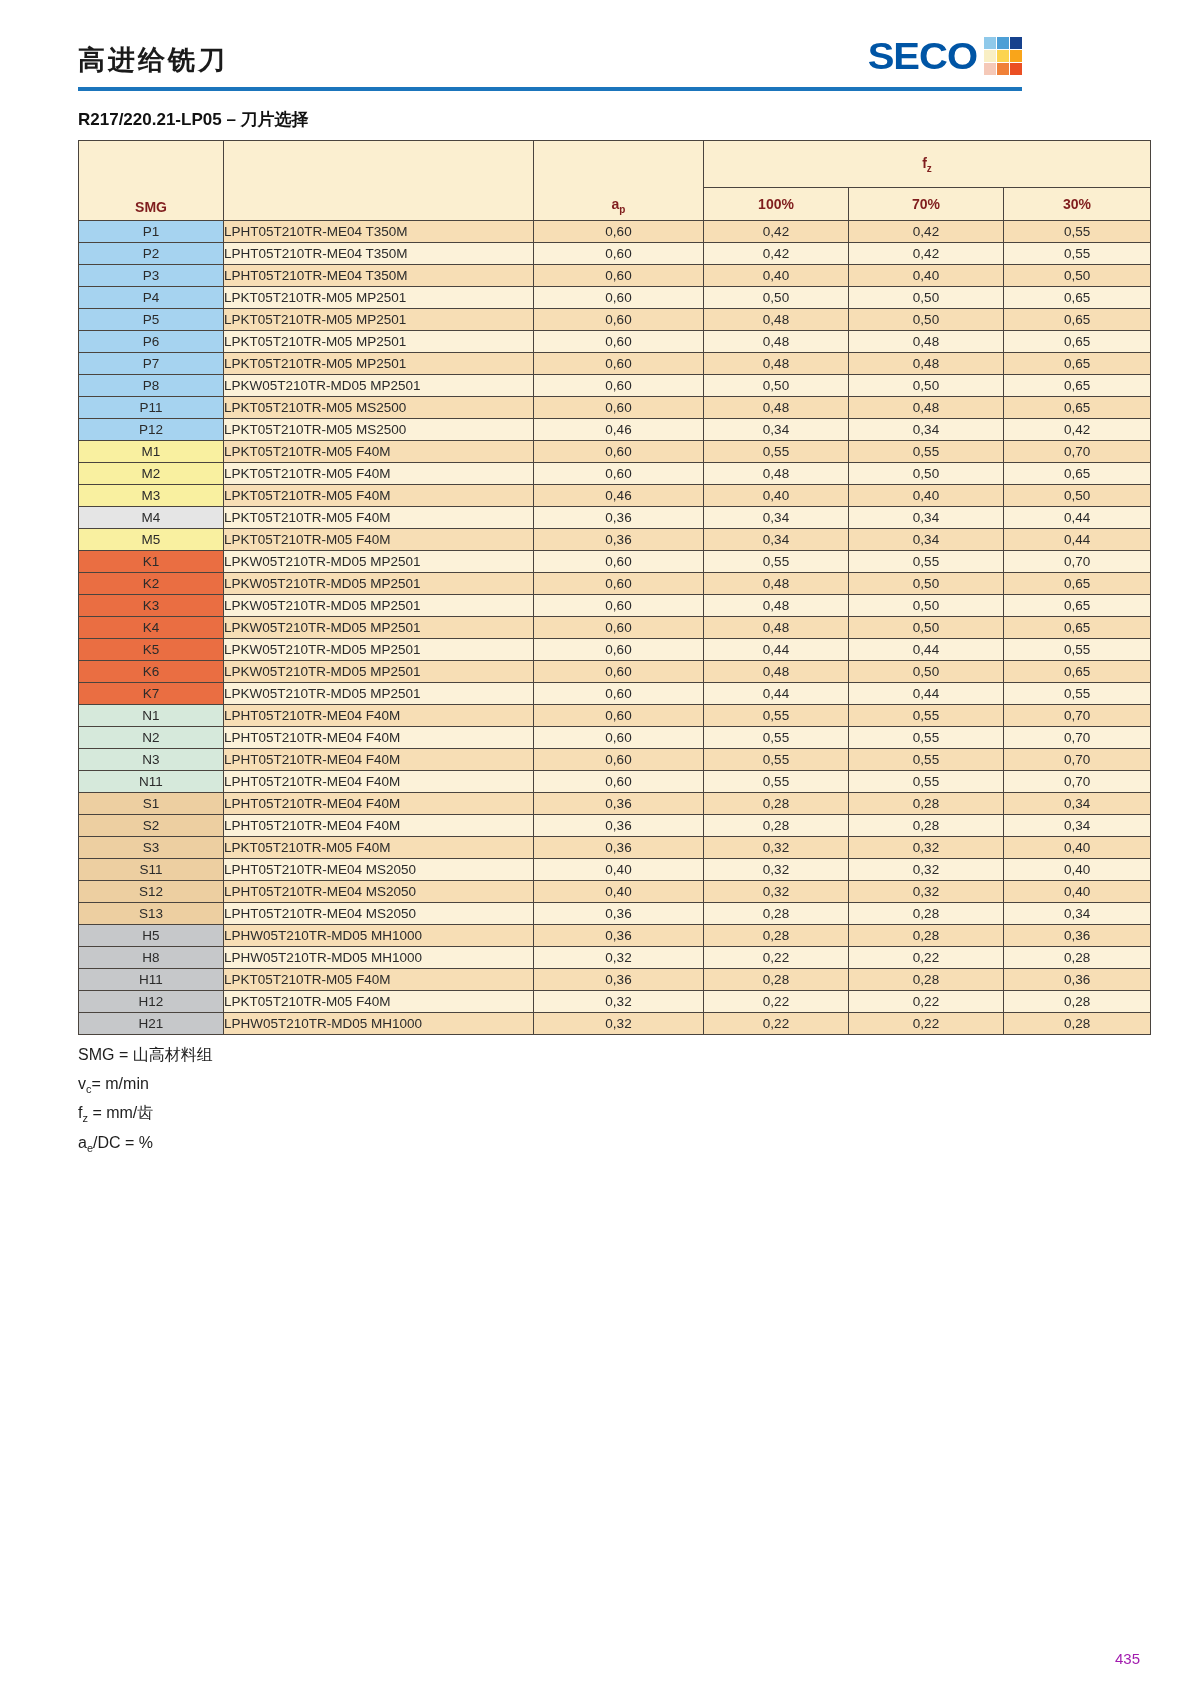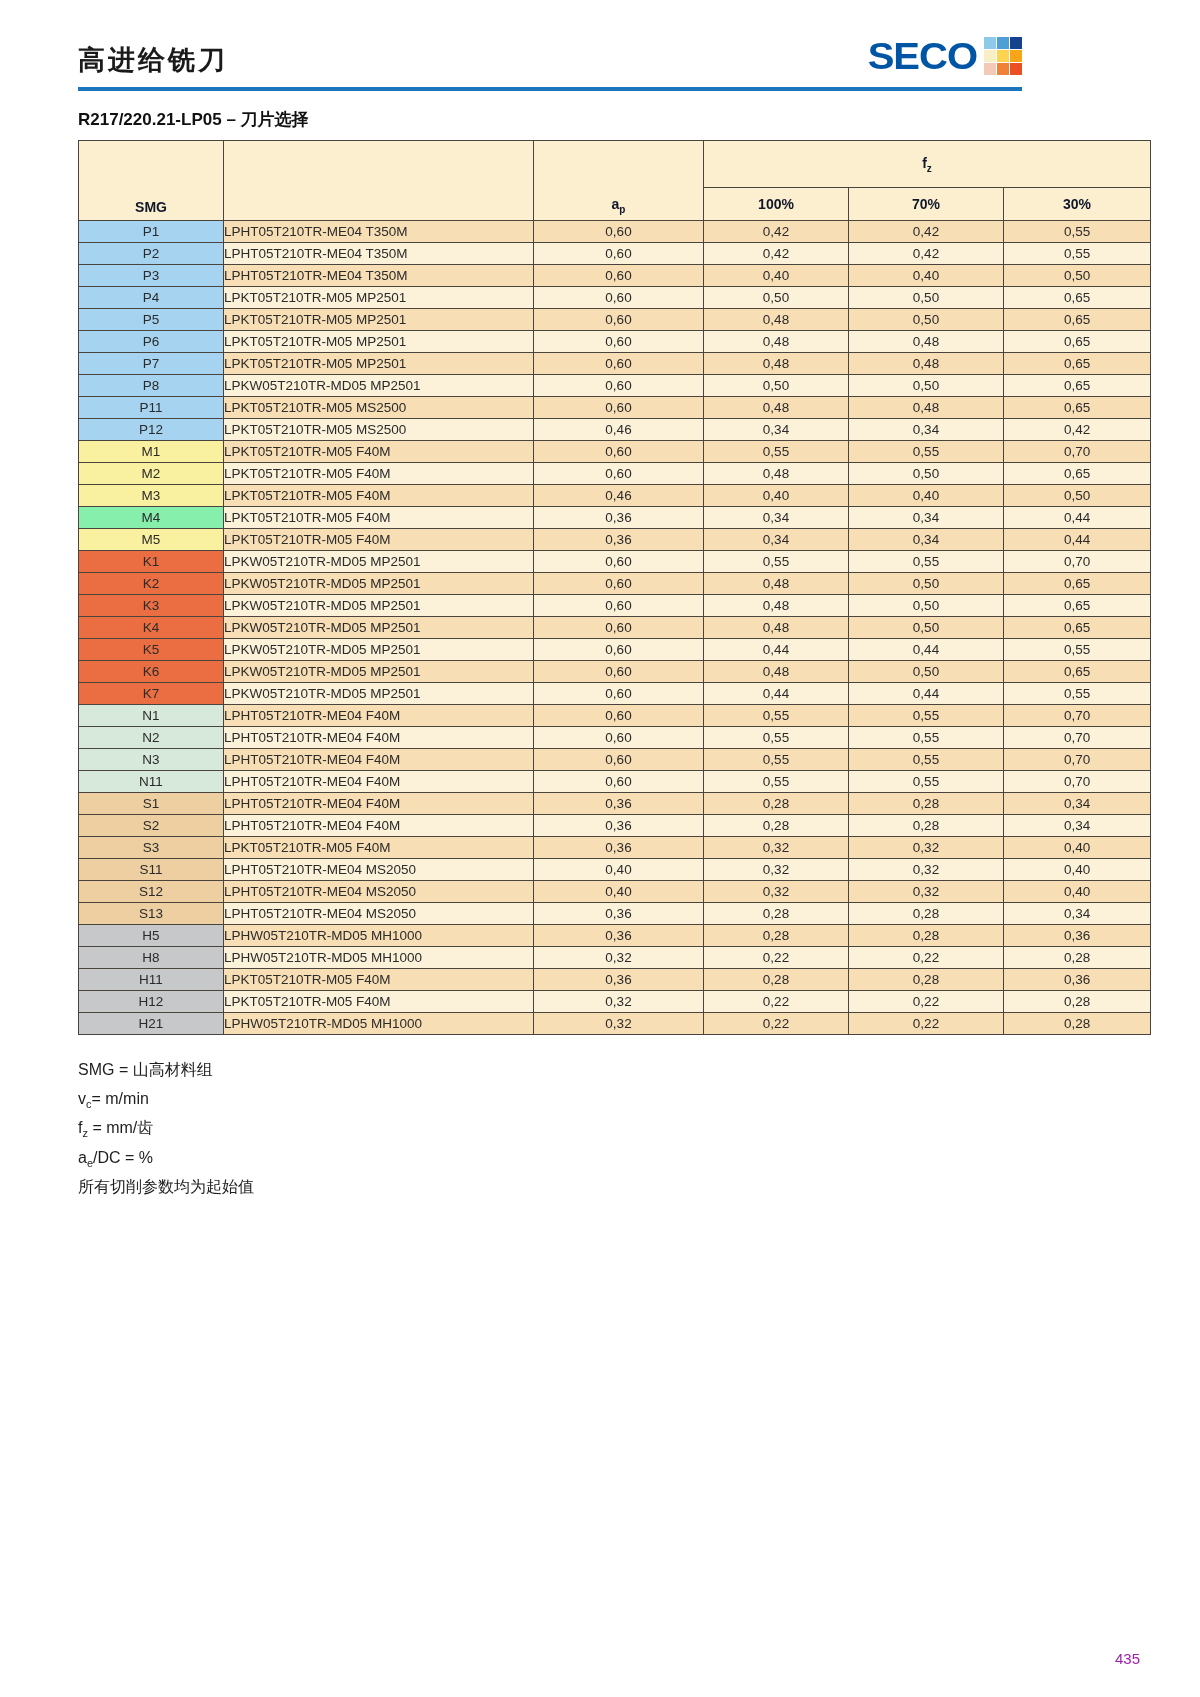--- a/index.html
+++ b/index.html
@@ -27,31 +27,31 @@
   
   .table-title{font-size:17px;font-weight:700;margin:17px 0 9px 0;color:#111;}
 
   
   table{border-collapse:collapse;width:1072px;table-layout:fixed;}
   th,td{
     border:1px solid #4a443e;
     font-size:13.5px;text-align:center;padding:0;height:21px;
     color:#2b2b2b;overflow:hidden;white-space:nowrap;
   }
-  thead th{background:#FBEFD0;font-weight:700;font-size:14px;color:#0f172a;}
+  thead th{background:#FBEFD0;font-weight:700;font-size:14px;color:#7f1d1d;}
   th.fz-h{height:46px;vertical-align:middle;}
   th.smg-h,th.name-h,th.ap-h{vertical-align:bottom;padding-bottom:5px;}
   th.pct-h{height:32px;vertical-align:middle;}
   sub{font-size:10px;}
   td.name{text-align:left;}
   tr.dark td{background:#F7DEB5;}
   tr.light td{background:#FCF2D9;}
 
   
-  .notes{margin-top:23px;font-size:16px;line-height:23px;color:#1e1e1e;}
+  .notes{margin-top:8px;font-size:16px;line-height:23px;color:#1e1e1e;}
   .note sub{font-size:11px;}
 
   
   .page-number{position:absolute;right:60px;bottom:30px;font-size:15px;color:#a21caf;}
 </style>
 </head>
 <body>
 
 <div class="content">
 
@@ -198,21 +198,21 @@
         </tr>
         <tr class="dark">
           <td style="background: rgb(249, 240, 160);">M3</td>
           <td class="name">LPKT05T210TR-M05 F40M</td>
           <td>0,46</td>
           <td>0,40</td>
           <td>0,40</td>
           <td>0,50</td>
         </tr>
         <tr class="light">
-          <td style="background: #86efac;">M4</td>
+          <td style="background: #e5e5e5;">M4</td>
           <td class="name">LPKT05T210TR-M05 F40M</td>
           <td>0,36</td>
           <td>0,34</td>
           <td>0,34</td>
           <td>0,44</td>
         </tr>
         <tr class="dark">
           <td style="background: rgb(249, 240, 160);">M5</td>
           <td class="name">LPKT05T210TR-M05 F40M</td>
           <td>0,36</td>
@@ -397,18 +397,17 @@
           <td>0,28</td>
         </tr>
       </tbody>
   </table>
 
   <div class="notes" id="notes-box">
     <div class="note"><span>SMG</span><sub></sub><span> = 山高材料组</span></div>
     <div class="note"><span>v</span><sub>c</sub><span>= m/min</span></div>
     <div class="note"><span>f</span><sub>z</sub><span> = mm/齿</span></div>
     <div class="note"><span>a</span><sub>e</sub><span>/DC = %</span></div>
-    <div class="note"><span>所有切削参数均为起始值</span><sub></sub><span></span></div>
   </div>
 
 </div>
 
 <div class="page-number">435</div>
 
 </body></html>

